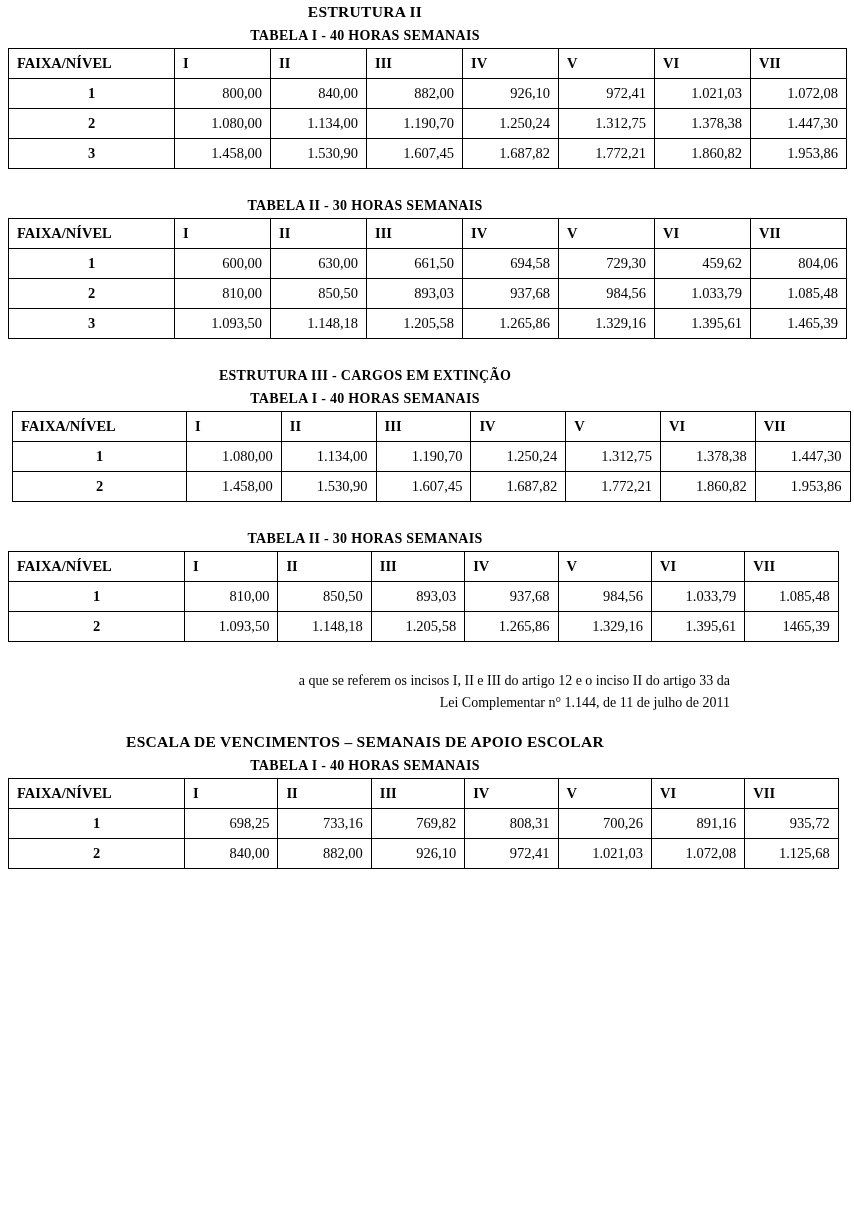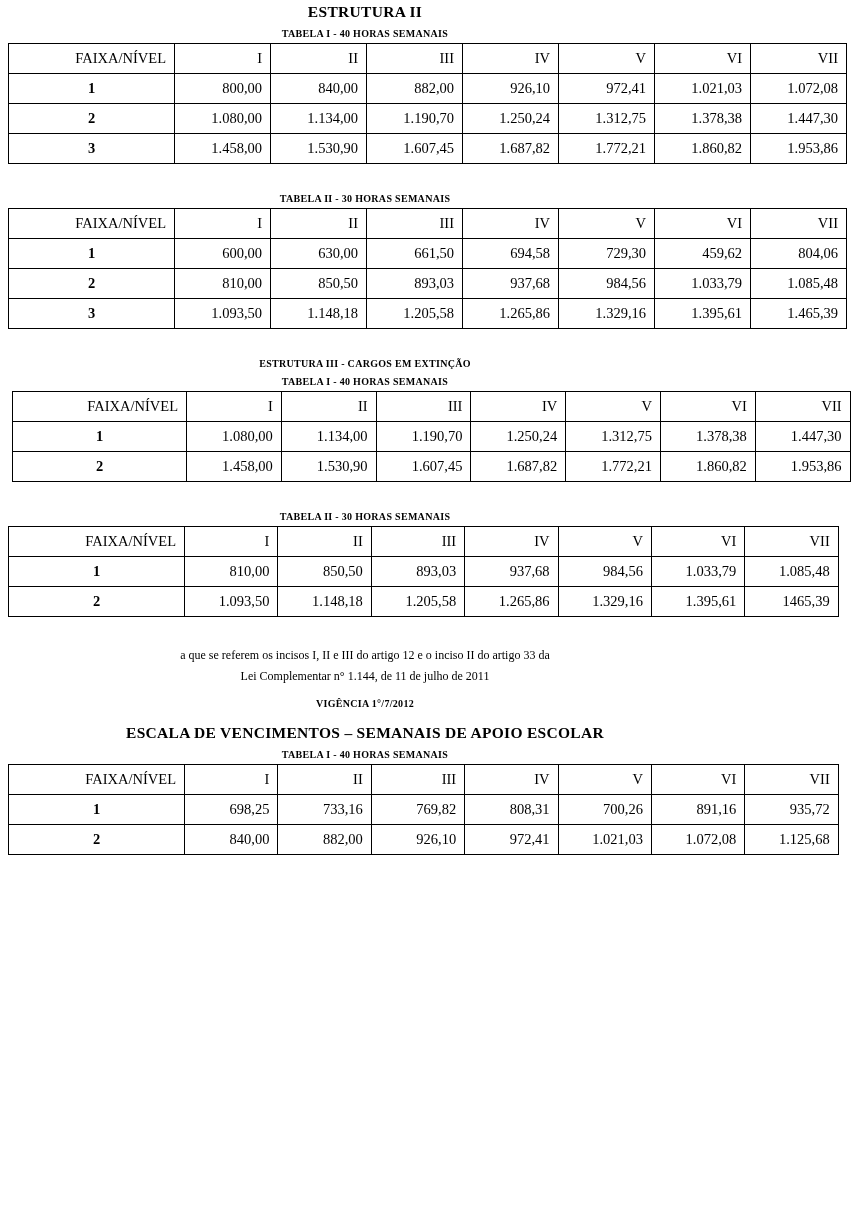--- a/index.html
+++ b/index.html
@@ -13,21 +13,21 @@
     color: #000000;
   }
   .page {
     width: 730px;
     box-sizing: border-box;
     padding: 0 0 4px 0;
   }
   .heading {
     text-align: center;
     font-weight: bold;
-    font-size: 10px;
+    font-size: 14px;
     letter-spacing: 0.3px;
     margin: 0;
     padding: 3px 0 4px 0;
   }
   .heading.big {
     font-size: 15.5px;
   }
   .spacer-lg { height: 26px; }
   .spacer-sm { height: 8px; }
 
@@ -38,22 +38,22 @@
     background: #fff;
   }
   table.grid td, table.grid th {
     border: 1px solid #000;
     font-size: 14.5px;
     height: 30px;
     padding: 1px 8px;
     box-sizing: border-box;
   }
   table.grid th {
-    font-weight: normal;
-    text-align: right;
+    font-weight: bold;
+    text-align: left;
   }
   table.grid td.rowhead {
     font-weight: bold;
     text-align: center;
   }
   table.grid td.num {
     text-align: right;
     font-weight: normal;
   }
   .t-a { width: 838px; }
@@ -66,22 +66,22 @@
 
   .t-c { width: 838px; }
   .t-c col.c0 { width: 174px; }
   .t-c col.cn { width: 94.8px; }
 
   .t-d { width: 830px; }
   .t-d col.c0 { width: 176px; }
   .t-d col.cn { width: 93.4px; }
 
   .para {
-    text-align: center;
-    font-size: 12px;
+    text-align: right;
+    font-size: 14px;
     padding: 3px 0;
     margin: 0;
   }
   .anexo-wrap { padding-top: 2px; }
   .tbl-wrap { padding: 0 8px; }
   .tbl-wrap-c { padding: 0 12px; }
   .tbl-wrap-d { padding: 0 8px; }
   .last-table td, .last-table th { height: 29px; }
 </style>
 </head>
@@ -324,21 +324,20 @@
       </table>
     </div>
   </div>
 
   <div class="spacer-lg"></div>
 
   <div class="anexo-wrap">
     <p class="para">a que se referem os incisos I, II e III do artigo 12 e o inciso II do artigo 33 da</p>
     <p class="para">Lei Complementar n° 1.144, de 11 de julho de 2011</p>
     <div class="spacer-sm"></div>
-    <p class="heading">VIGÊNCIA 1°/7/2012</p>
     <div class="spacer-sm"></div>
     <p class="heading big">ESCALA DE VENCIMENTOS – SEMANAIS DE APOIO ESCOLAR</p>
     <p class="heading">TABELA I - 40 HORAS SEMANAIS</p>
     <div class="tbl-wrap-d">
       <table class="grid t-d last-table">
         <colgroup>
             <col class="c0">
             <col class="cn">
             <col class="cn">
             <col class="cn">

